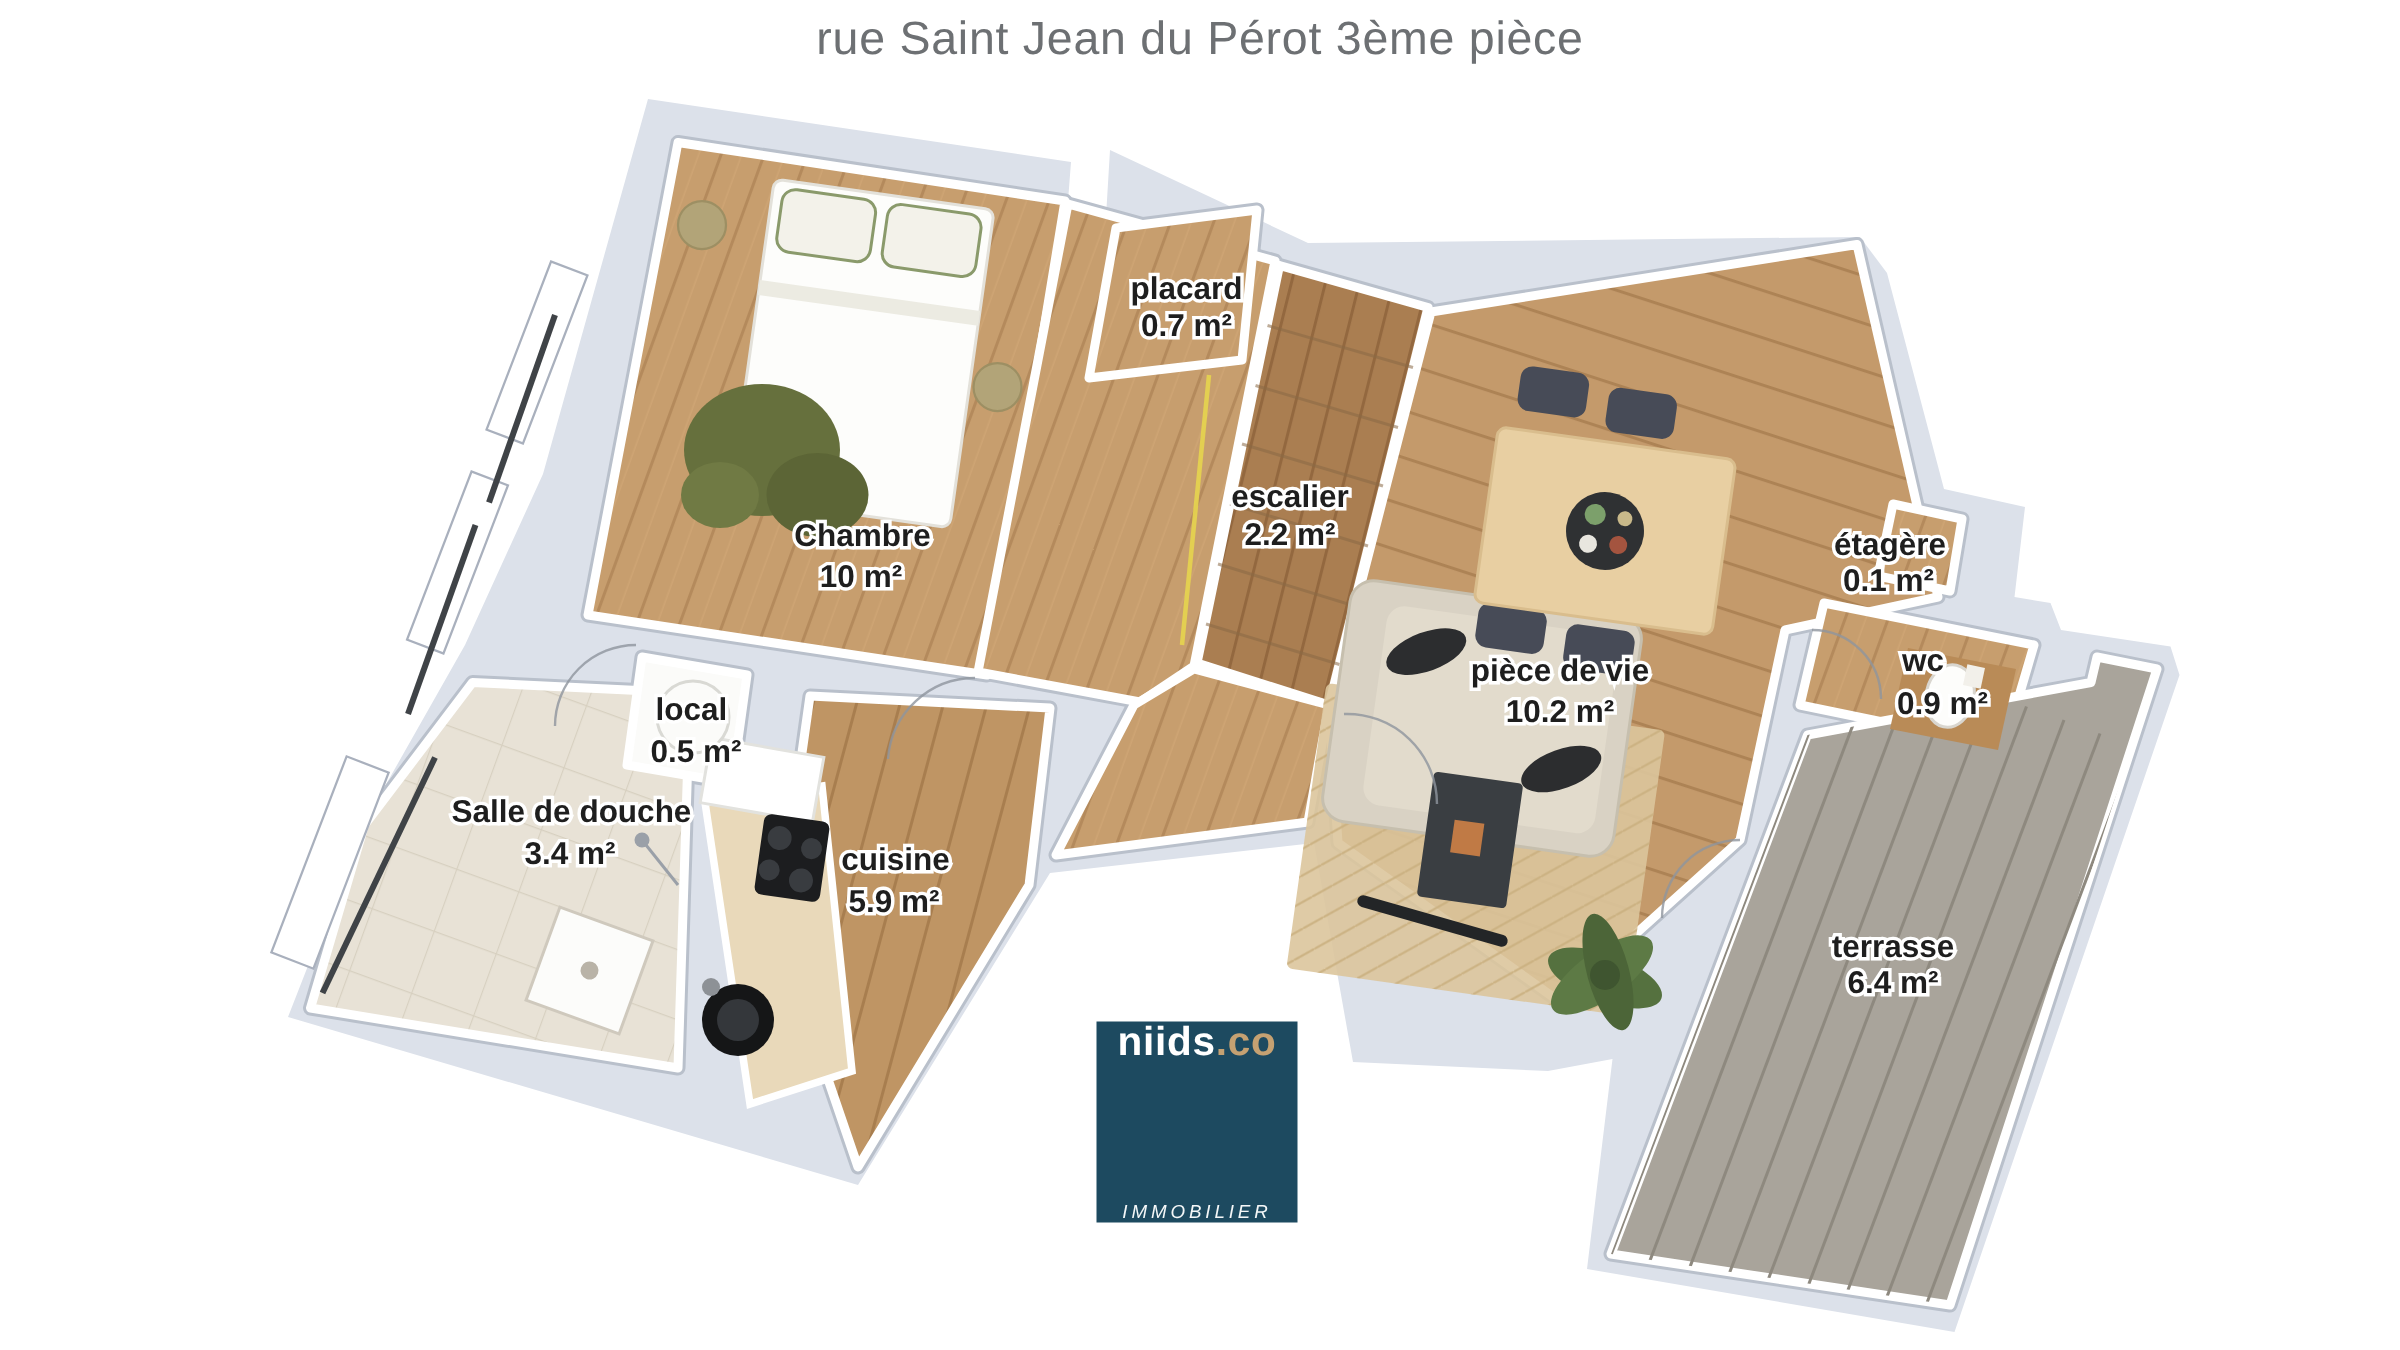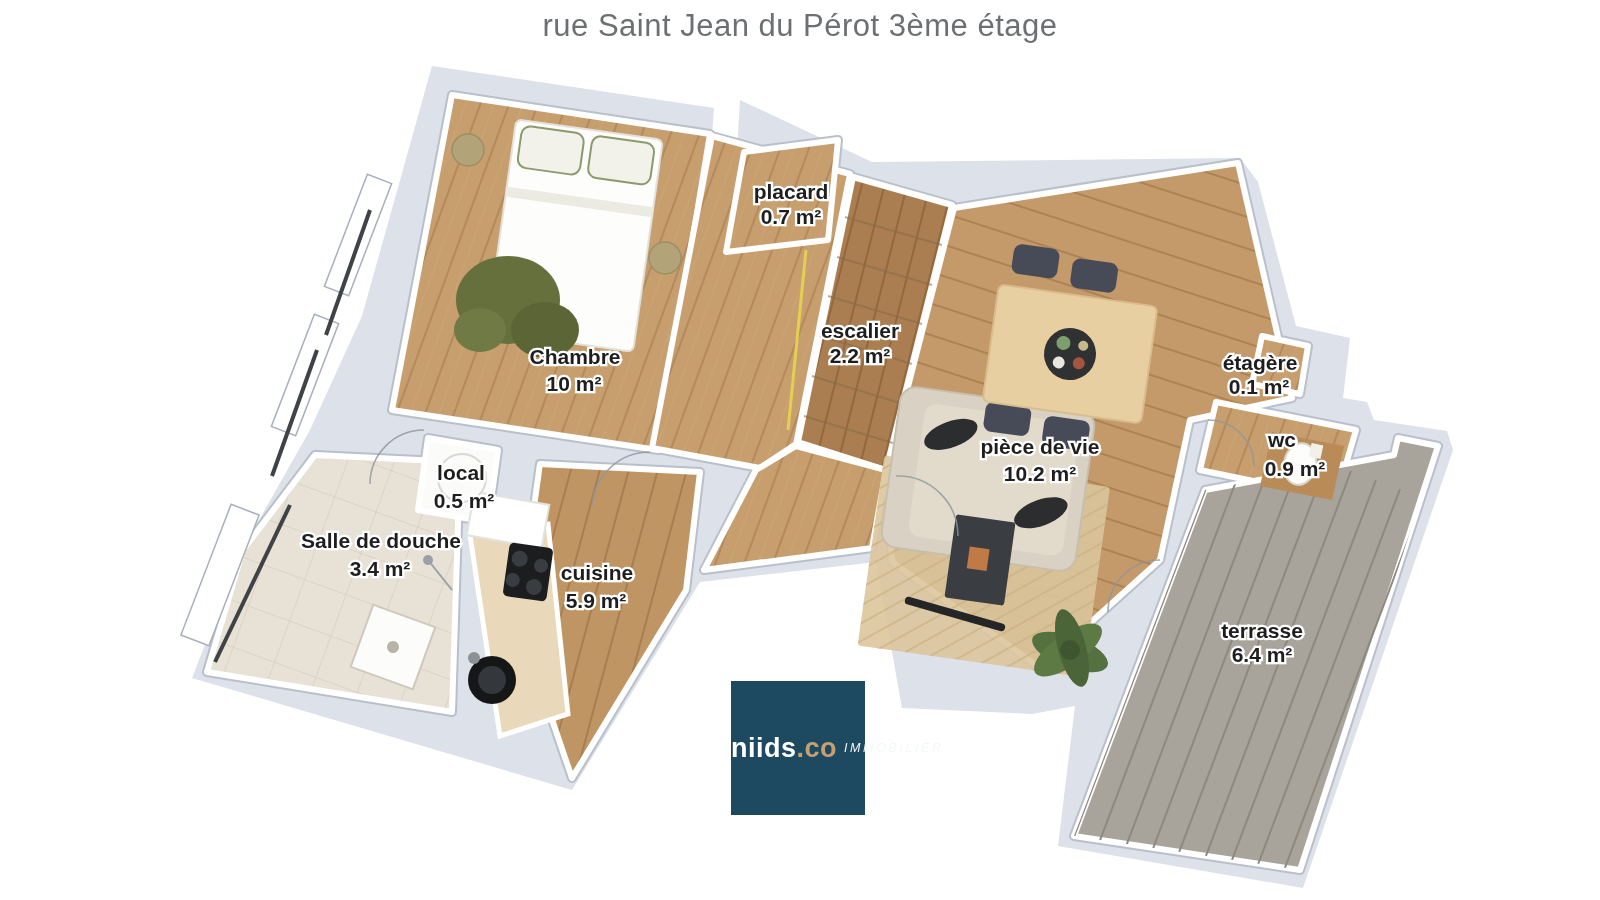--- a/index.html
+++ b/index.html
@@ -12,32 +12,32 @@
   .wo{fill:none;stroke:#b9c0cb;stroke-width:10;stroke-linejoin:round;}
   .wi{stroke:#ffffff;stroke-width:6;stroke-linejoin:round;}
   text.rl{font-family:"Liberation Sans",sans-serif;font-weight:700;font-size:21px;
         fill:#1e1e1e;stroke:#ffffff;stroke-width:4.5px;paint-order:stroke;
         text-anchor:middle;}
   .arc{fill:none;stroke:#8f959d;stroke-width:1.6;opacity:.8;}
   .stair{stroke:#8a6a46;stroke-width:2;opacity:.55;}
   .deckline{stroke:#8e897f;stroke-width:2;}
   
   .logo{position:absolute;left:731px;top:681px;width:134px;height:134px;
-        background:#1d4a60;display:flex;flex-direction:row;align-items:center;
+        background:#1d4a60;display:flex;flex-direction:column;align-items:center;
         justify-content:space-between;gap:7px;}
   .logo .brand{font-size:27px;font-weight:700;color:#ffffff;letter-spacing:.5px;line-height:1;}
   .logo .brand .tld{color:#c5a172;}
   .logo .tagline{font-size:12.5px;font-weight:400;color:#f4f7f8;letter-spacing:2.6px;font-style:italic;}
 </style>
 </head>
 <body>
 
 <div class="page">
 
-  <div class="plan-title">rue Saint Jean du Pérot 3ème étage</div>
+  <div class="plan-title">rue Saint Jean du Pérot 3ème pièce</div>
 
   <div class="plan-wrap">
   <svg width="1600" height="900" viewBox="0 0 1600 900">
     <defs>
       <polygon id="r-chambre" points="452,95 710,134 658,450 392,410"></polygon>
       <polygon id="r-hall" points="712,136 850,174 796,444 760,468 652,448"></polygon>
       <polygon id="r-placard" points="744,152 838,140 828,240 726,252"></polygon>
       <polygon id="r-escalier" points="853,177 952,205 886,470 798,442"></polygon>
       <polygon id="r-living" points="954,208 1238,163 1292,398 1190,420 1160,560 1040,668 892,562 886,472"></polygon>
       <polygon id="r-etagere" points="1262,336 1308,346 1300,394 1252,384"></polygon>

